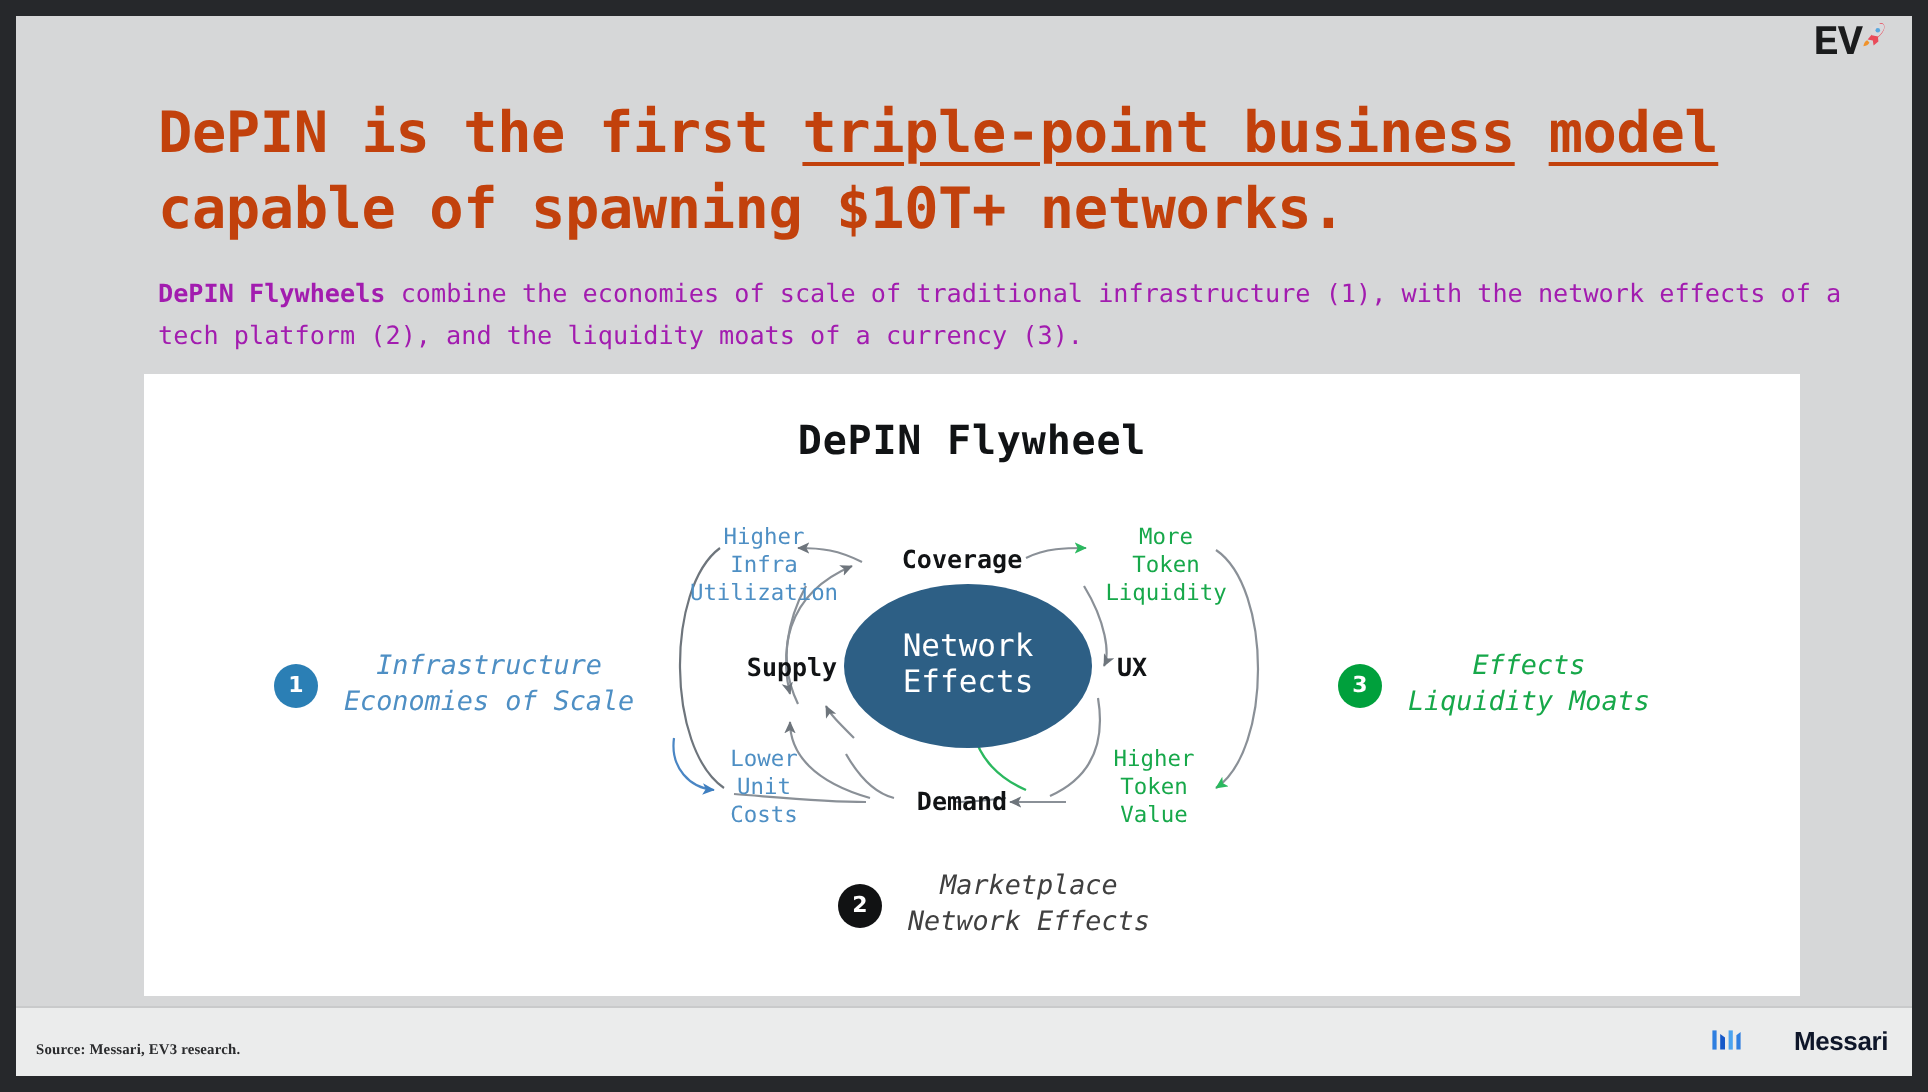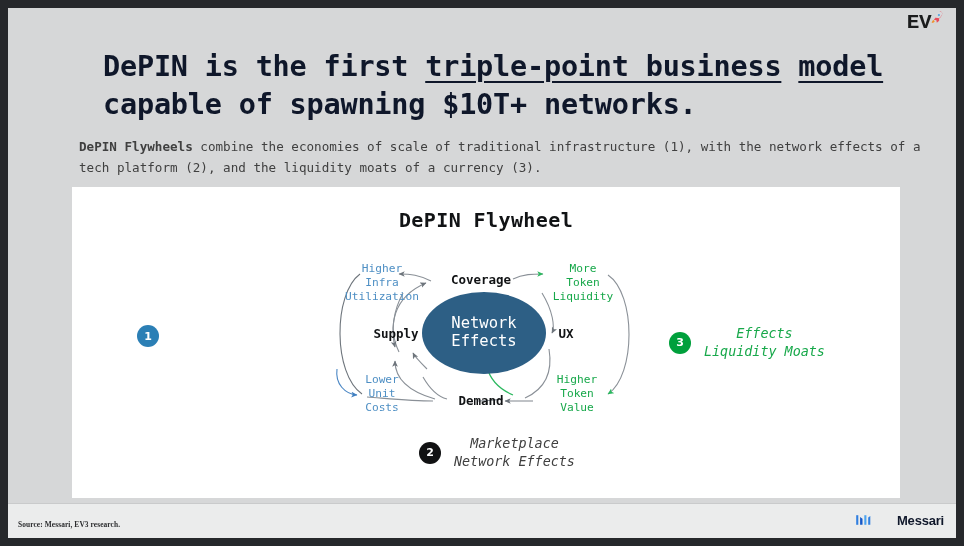--- a/index.html
+++ b/index.html
@@ -31,37 +31,36 @@
     font-size:14px;line-height:1;margin-left:-3px;margin-top:-2px;
   }
 
   
   #headline{
     position:absolute;left:71px;top:40px;width:820px;
     font-family:"DejaVu Sans Mono", monospace;
     font-weight:700;
     font-size:28.5px;
     line-height:1.33;
-    color:#0f172a;
+    color:#c2410c;
     letter-spacing:-0.2px;
-    margin-left:24px;
   }
   #headline .u{
     text-decoration:underline;
     text-underline-offset:5px;
     text-decoration-thickness:2px;
   }
 
   
   #subhead{
     position:absolute;left:71px;top:129px;width:845px;
     font-family:"DejaVu Sans Mono", monospace;
     font-size:12.6px;
     line-height:1.63;
-    color:#404040;
+    color:#a21caf;
   }
   #subhead b{font-weight:700;}
 
   
   #card{
     position:absolute;left:64px;top:179px;
     width:828px;height:311px;
     background:#ffffff;
   }
   #card-title{
@@ -236,20 +235,21 @@
       </g>
       <g font-family="DejaVu Sans Mono, monospace" font-size="11.2" fill="#17a84a" text-anchor="middle">
         <text x="250" y="134">Higher</text>
         <text x="250" y="148">Token</text>
         <text x="250" y="162">Value</text>
       </g>
     </svg>
 
     <div class="callout" id="callout-1">
       <div class="badge">1</div>
+      <div class="callout-text"><span>Infrastructure</span><br><span>Economies of Scale</span></div>
     </div>
 
     <div class="callout" id="callout-3">
       <div class="badge">3</div>
       <div class="callout-text"><span>Effects</span><br><span>Liquidity Moats</span></div>
     </div>
 
     <div class="callout" id="callout-2">
       <div class="badge">2</div>
       <div class="callout-text"><span>Marketplace</span><br><span>Network Effects</span></div>

